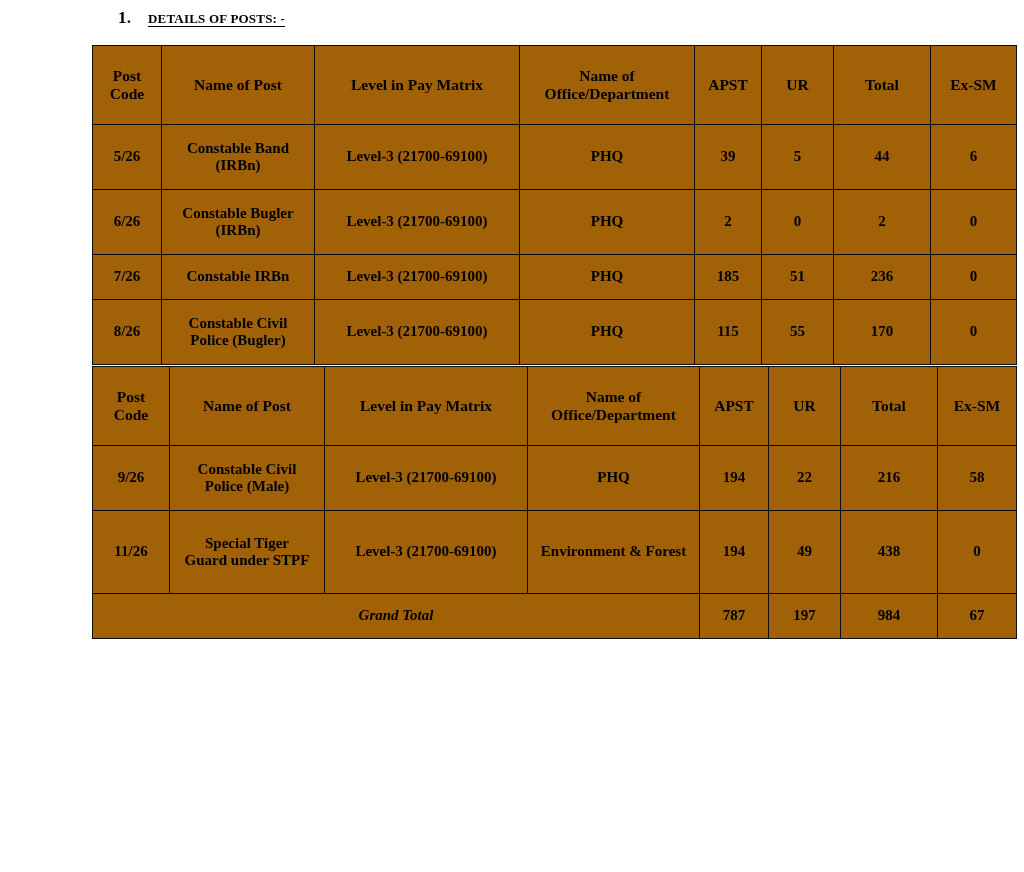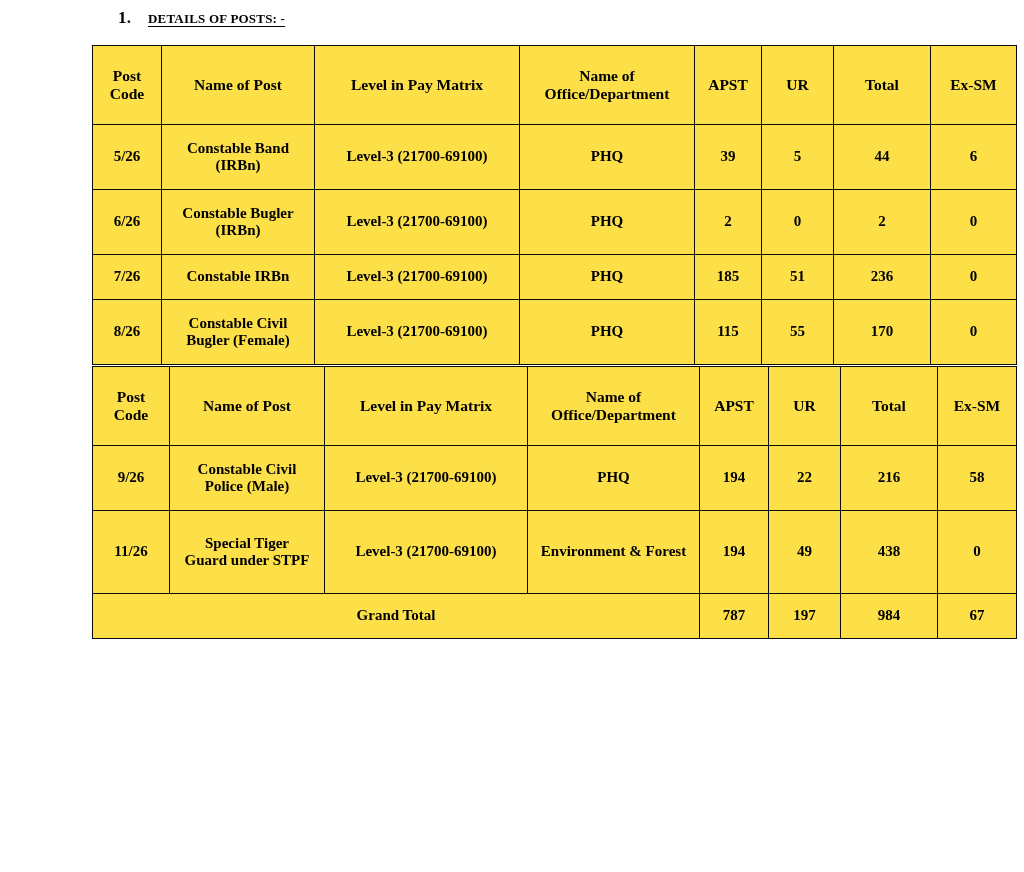--- a/index.html
+++ b/index.html
@@ -44,41 +44,41 @@
     font-weight: bold;
     font-size: 13px;
     white-space: pre;
   }
 
   
   .tbl {
     position: absolute;
     border-collapse: collapse;
     table-layout: fixed;
-    background: #fde047;
+    background: #a16207;
   }
   .tbl td, .tbl th {
     border: 1.6px solid #0b0b0b;
     text-align: center;
     vertical-align: middle;
     font-size: 15px;
     padding: 2px 3px;
     line-height: 1.15;
     color: #000;
   }
   .tbl th {
     font-weight: bold;
     font-size: 15.5px;
   }
   .num { font-weight: bold; font-size: 15px; }
   .post-code { font-weight: bold; font-size: 14.5px; }
   .post-name { font-weight: bold; font-size: 14.5px; }
   .level { font-weight: bold; font-size: 15px; }
   .dept { font-weight: bold; font-size: 14.5px; }
-  .grand-total-label { font-weight: bold; font-size: 15.5px; }
+  .grand-total-label { font-weight: bold; font-size: 15.5px; font-style: italic; }
 
   #table-one { left: 92px; top: 45px; width: 868px; }
   #table-two { left: 92px; top: 366px; width: 868px; }
 
   
   #table-one .c0 { width: 62px; }
   #table-one .c1 { width: 146px; }
   #table-one .c2 { width: 198px; }
   #table-one .c3 { width: 168px; }
   #table-one .c4 { width: 60px; }
@@ -167,21 +167,21 @@
         <td class="c3 dept">PHQ</td>
         <td class="c4 num">185</td>
         <td class="c5 num">51</td>
         <td class="c6 num">236</td>
         <td class="c7 num">0</td>
       </tr>
       <tr class="r-tall">
         <td class="c0 post-code">8/26</td>
         <td class="c1 post-name">
           <span class="two-line">Constable Civil</span>
-          <span class="two-line">Bugler (Female)</span>
+          <span class="two-line">Police (Bugler)</span>
         </td>
         <td class="c2 level">Level-3 (21700-69100)</td>
         <td class="c3 dept">PHQ</td>
         <td class="c4 num">115</td>
         <td class="c5 num">55</td>
         <td class="c6 num">170</td>
         <td class="c7 num">0</td>
       </tr>
     </tbody>
   </table>

